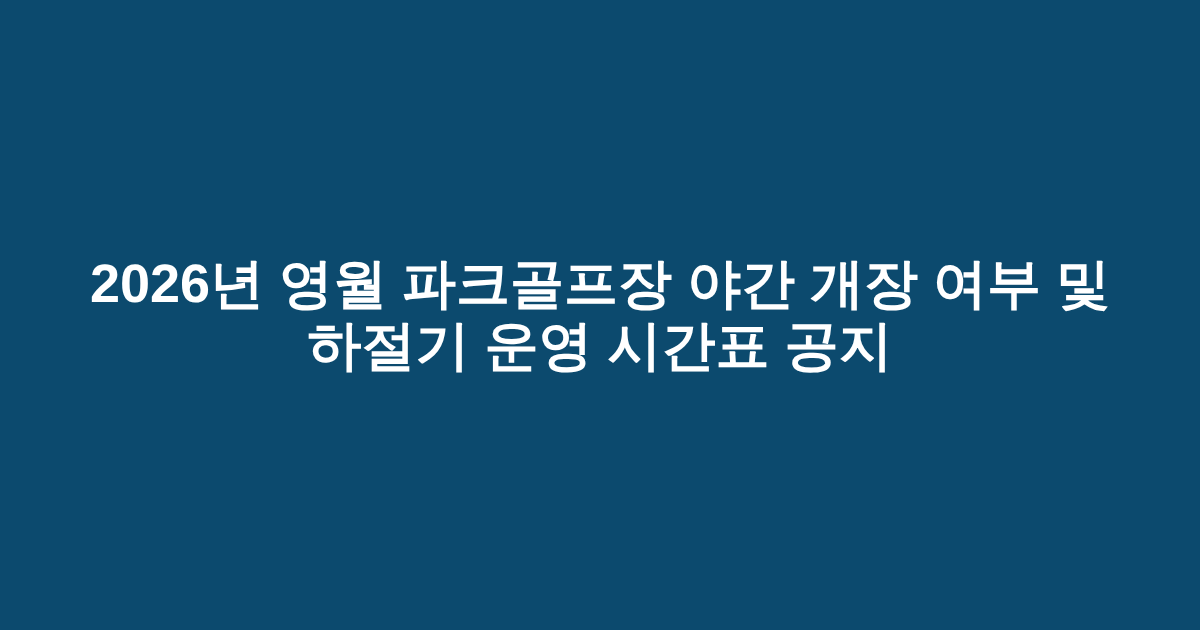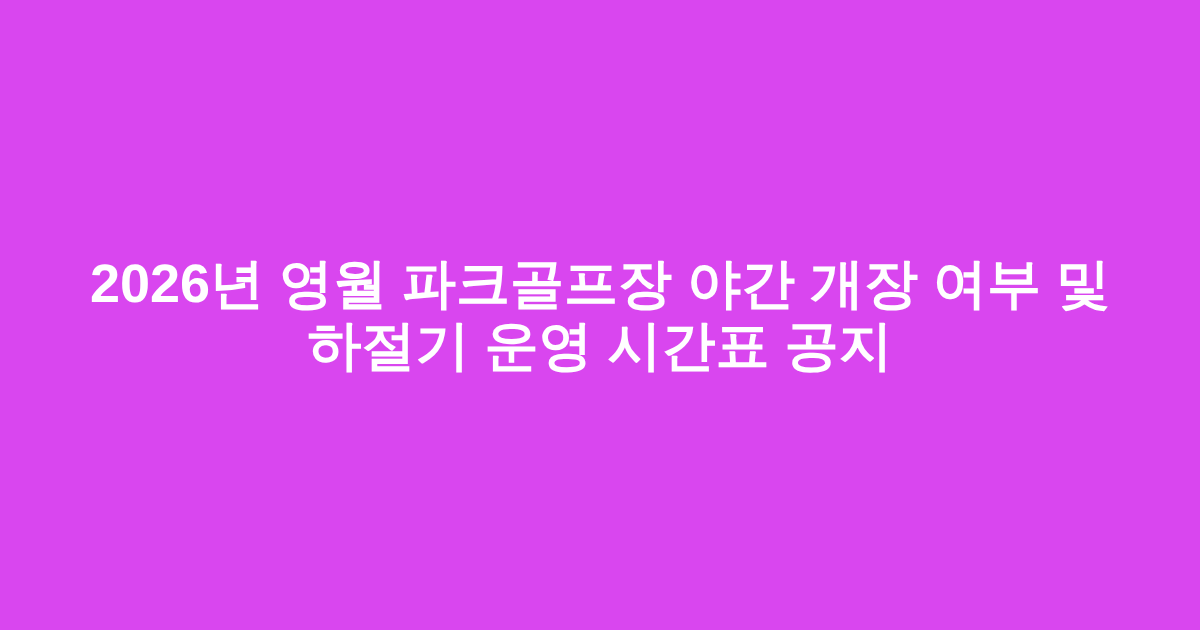--- a/index.html
+++ b/index.html
@@ -13,21 +13,21 @@
     height: 630px;
     overflow: hidden;
     font-family: "Liberation Sans", "DejaVu Sans", sans-serif;
   }
 
   #og-banner {
     position: relative;
     box-sizing: border-box;
     width: 1200px;
     height: 630px;
-    background-color: #d946ef;
+    background-color: #0c4a6e;
     display: flex;
     align-items: center;
     justify-content: center;
   }
 
   #banner-title-block {
     width: 1080px;
     margin: 0;
     padding: 0;
     text-align: center;

